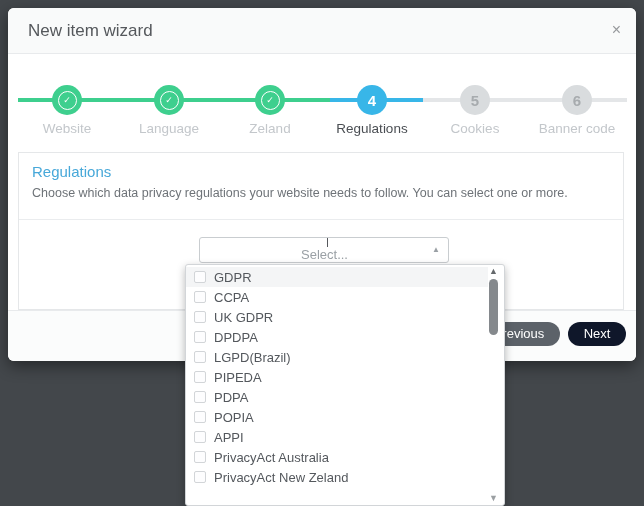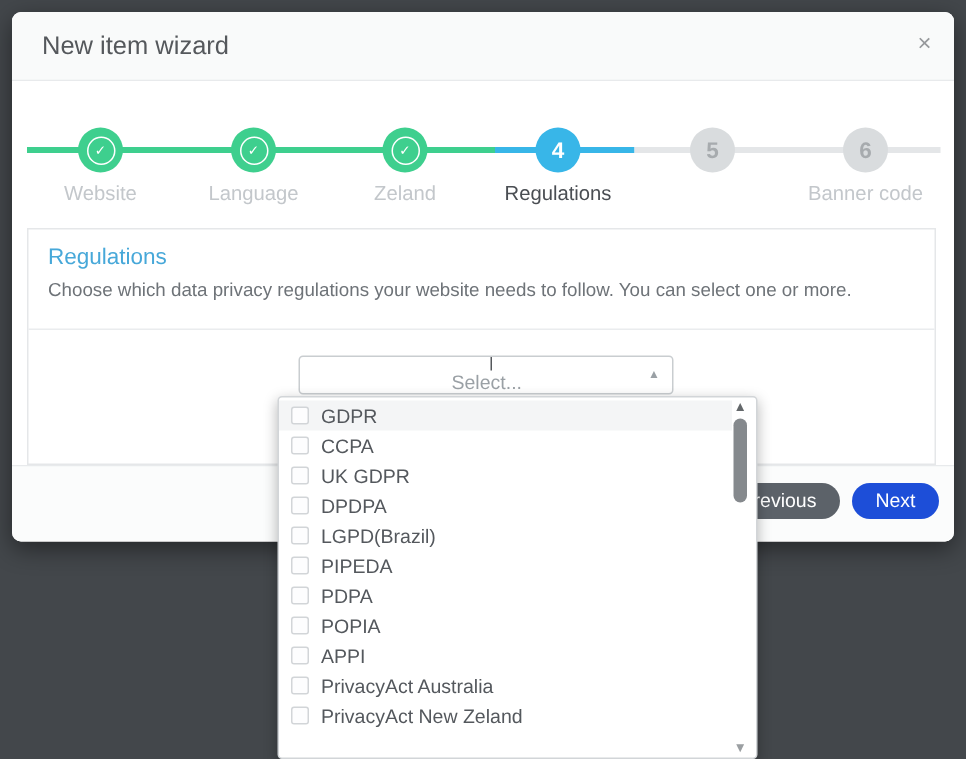--- a/index.html
+++ b/index.html
@@ -63,21 +63,21 @@
   .select-arrow{position:absolute;right:8px;top:7px;font-size:8px;color:#9aa0a5;}
 
   
   .modal-footer{position:absolute;left:0;top:302px;width:100%;height:51px;background:#fbfcfc;
                 border-top:1px solid #e8eaec;border-radius:0 0 6px 6px;box-sizing:border-box;padding-left:12px;}
   .partial-circle{position:absolute;left:436px;top:12px;width:26px;height:26px;border:1px solid #d6d9dc;
                   border-radius:50%;background:#fff;box-sizing:border-box;}
   .btn{position:absolute;top:11px;height:24px;border-radius:12px;color:#fff;font-size:13px;
        text-align:center;line-height:24px;cursor:pointer;}
   .btn-prev{left:470px;width:82px;background:#5c6269;}
-  .btn-next{left:560px;width:58px;background:#1d4ed8;text-align:center;}
+  .btn-next{left:560px;width:58px;background:#0f172a;text-align:center;}
 
   
   .dropdown{position:absolute;left:185px;top:264px;width:320px;height:242px;background:#fff;
             border:1px solid #d2d5d8;border-radius:3px;box-shadow:0 3px 9px rgba(0,0,0,.28);
             z-index:30;box-sizing:border-box;overflow:hidden;}
   .options{position:absolute;left:0;top:2px;right:16px;}
   .option{height:20px;padding-left:8px;display:flex;align-items:center;cursor:pointer;}
   .option.first{background:#f4f5f6;}
   .checkbox{width:12px;height:12px;border:1px solid #d2d5d8;border-radius:2px;background:#fdfdfe;
             box-sizing:border-box;flex:0 0 auto;}
@@ -127,20 +127,21 @@
               </span>
             </div>
             <div class="step-label">Zeland</div>
           </div>
           <div class="step current" style="left: 314px;">
             <div class="step-circle">4</div>
             <div class="step-label">Regulations</div>
           </div>
           <div class="step upcoming" style="left: 417px;">
             <div class="step-circle">5</div>
+            <div class="step-label">Cookies</div>
           </div>
           <div class="step upcoming" style="left: 519px;">
             <div class="step-circle">6</div>
             <div class="step-label">Banner code</div>
           </div>
         </div>
     </div>
 
     <div class="content-box">
       <div class="cb-heading">Regulations</div>

